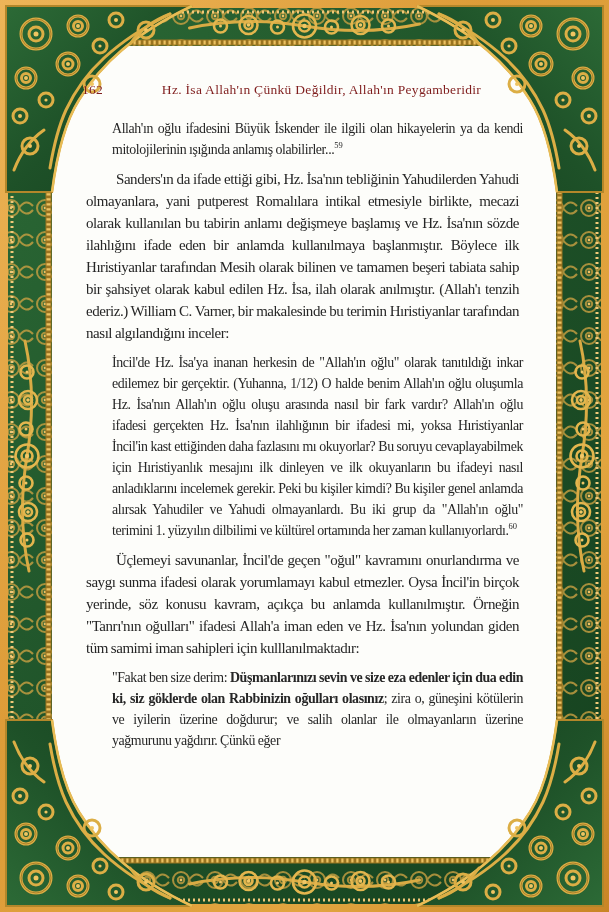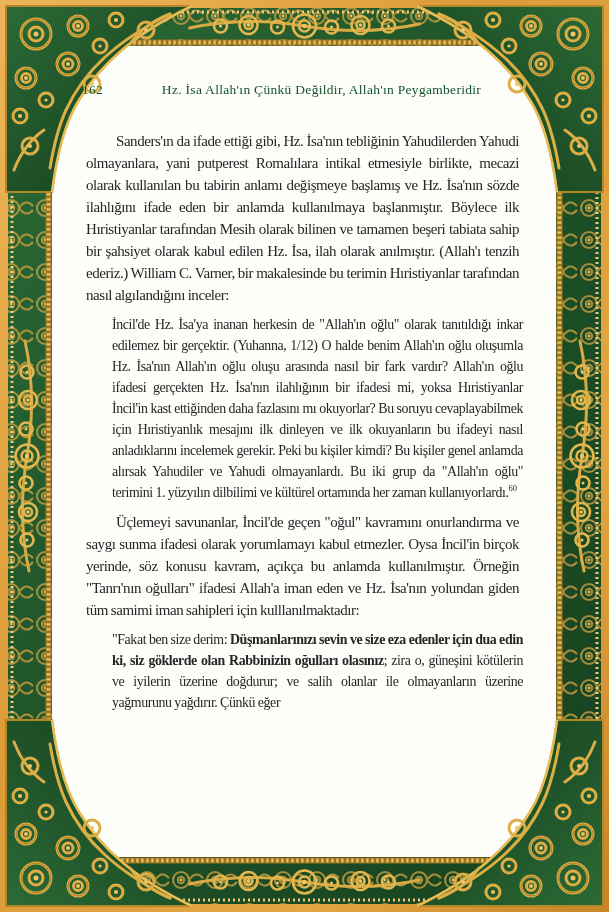--- a/index.html
+++ b/index.html
@@ -13,22 +13,22 @@
     background:var(--page-bg,#fdfdfa);
   }
   svg.frame{position:absolute;left:0;top:0;display:block;}
   .page-content{
     position:absolute;left:52px;top:46px;width:504px;height:811px;
     box-sizing:border-box;padding:36px 33px 0 30px;overflow:hidden;
     color:var(--text,#262626);
   }
   .header{
     display:flex;align-items:flex-start;
-    font-size:13.5px;letter-spacing:0.3px;color:#14532d;
-    margin:0 0 32px 0;
+    font-size:13.5px;letter-spacing:0.3px;color:#7f1d1d;
+    margin:0 0 20px 0;
   }
   .page-num{width:56px;flex:none;}
   .header-title{flex:1;text-align:center;padding-right:18px;}
   .para{
     font-size:15px;line-height:22px;text-align:justify;
     text-indent:30px;margin:4px;
     letter-spacing:-0.45px;word-spacing:-0.5px;
   }
   .quote{
     font-size:13.9px;line-height:21px;text-align:justify;
@@ -158,20 +158,21 @@
     <use href="#midOrn" transform="translate(582,456) rotate(-90)"></use>
   </svg>
 
   <div class="page-content">
 
     <div class="header">
       <span class="page-num">162</span>
       <span class="header-title">Hz. İsa Allah'ın Çünkü Değildir, Allah'ın Peygamberidir</span>
     </div>
 
+    <p class="quote first"><span>Allah'ın oğlu ifadesini Büyük İskender ile ilgili olan hikayelerin ya da kendi mitolojilerinin ışığında anlamış olabilirler...</span><sup class="fn">59</sup></p>
 
     <p class="para">Sanders'ın da ifade ettiği gibi, Hz. İsa'nın tebliğinin Yahudilerden Yahudi olmayanlara, yani putperest Romalılara intikal etmesiyle birlikte, mecazi olarak kullanılan bu tabirin anlamı değişmeye başlamış ve Hz. İsa'nın sözde ilahlığını ifade eden bir anlamda kullanılmaya başlanmıştır. Böylece ilk Hıristiyanlar tarafından Mesih olarak bilinen ve tamamen beşeri tabiata sahip bir şahsiyet olarak kabul edilen Hz. İsa, ilah olarak anılmıştır. (Allah'ı tenzih ederiz.) William C. Varner, bir makalesinde bu terimin Hıristiyanlar tarafından nasıl algılandığını inceler:</p>
 
     <p class="quote"><span>İncil'de Hz. İsa'ya inanan herkesin de "Allah'ın oğlu" olarak tanıtıldığı inkar edilemez bir gerçektir. (Yuhanna, 1/12) O halde benim Allah'ın oğlu oluşumla Hz. İsa'nın Allah'ın oğlu oluşu arasında nasıl bir fark vardır? Allah'ın oğlu ifadesi gerçekten Hz. İsa'nın ilahlığının bir ifadesi mi, yoksa Hıristiyanlar İncil'in kast ettiğinden daha fazlasını mı okuyorlar? Bu soruyu cevaplayabilmek için Hıristiyanlık mesajını ilk dinleyen ve ilk okuyanların bu ifadeyi nasıl anladıklarını incelemek gerekir. Peki bu kişiler kimdi? Bu kişiler genel anlamda alırsak Yahudiler ve Yahudi olmayanlardı. Bu iki grup da "Allah'ın oğlu" terimini 1. yüzyılın dilbilimi ve kültürel ortamında her zaman kullanıyorlardı.</span><sup class="fn">60</sup></p>
 
     <p class="para">Üçlemeyi savunanlar, İncil'de geçen "oğul" kavramını onurlandırma ve saygı sunma ifadesi olarak yorumlamayı kabul etmezler. Oysa İncil'in birçok yerinde, söz konusu kavram, açıkça bu anlamda kullanılmıştır. Örneğin "Tanrı'nın oğulları" ifadesi Allah'a iman eden ve Hz. İsa'nın yolundan giden tüm samimi iman sahipleri için kulllanılmaktadır:</p>
 
     <p class="quote"><span>"Fakat ben size derim: </span><span class="b">Düşmanlarınızı sevin ve size eza edenler için dua edin ki, siz göklerde olan Rabbinizin oğulları olasınız</span><span>; zira o, güneşini kötülerin ve iyilerin üzerine doğdurur; ve salih olanlar ile olmayanların üzerine yağmurunu yağdırır. Çünkü eğer</span></p>
 
   </div>

